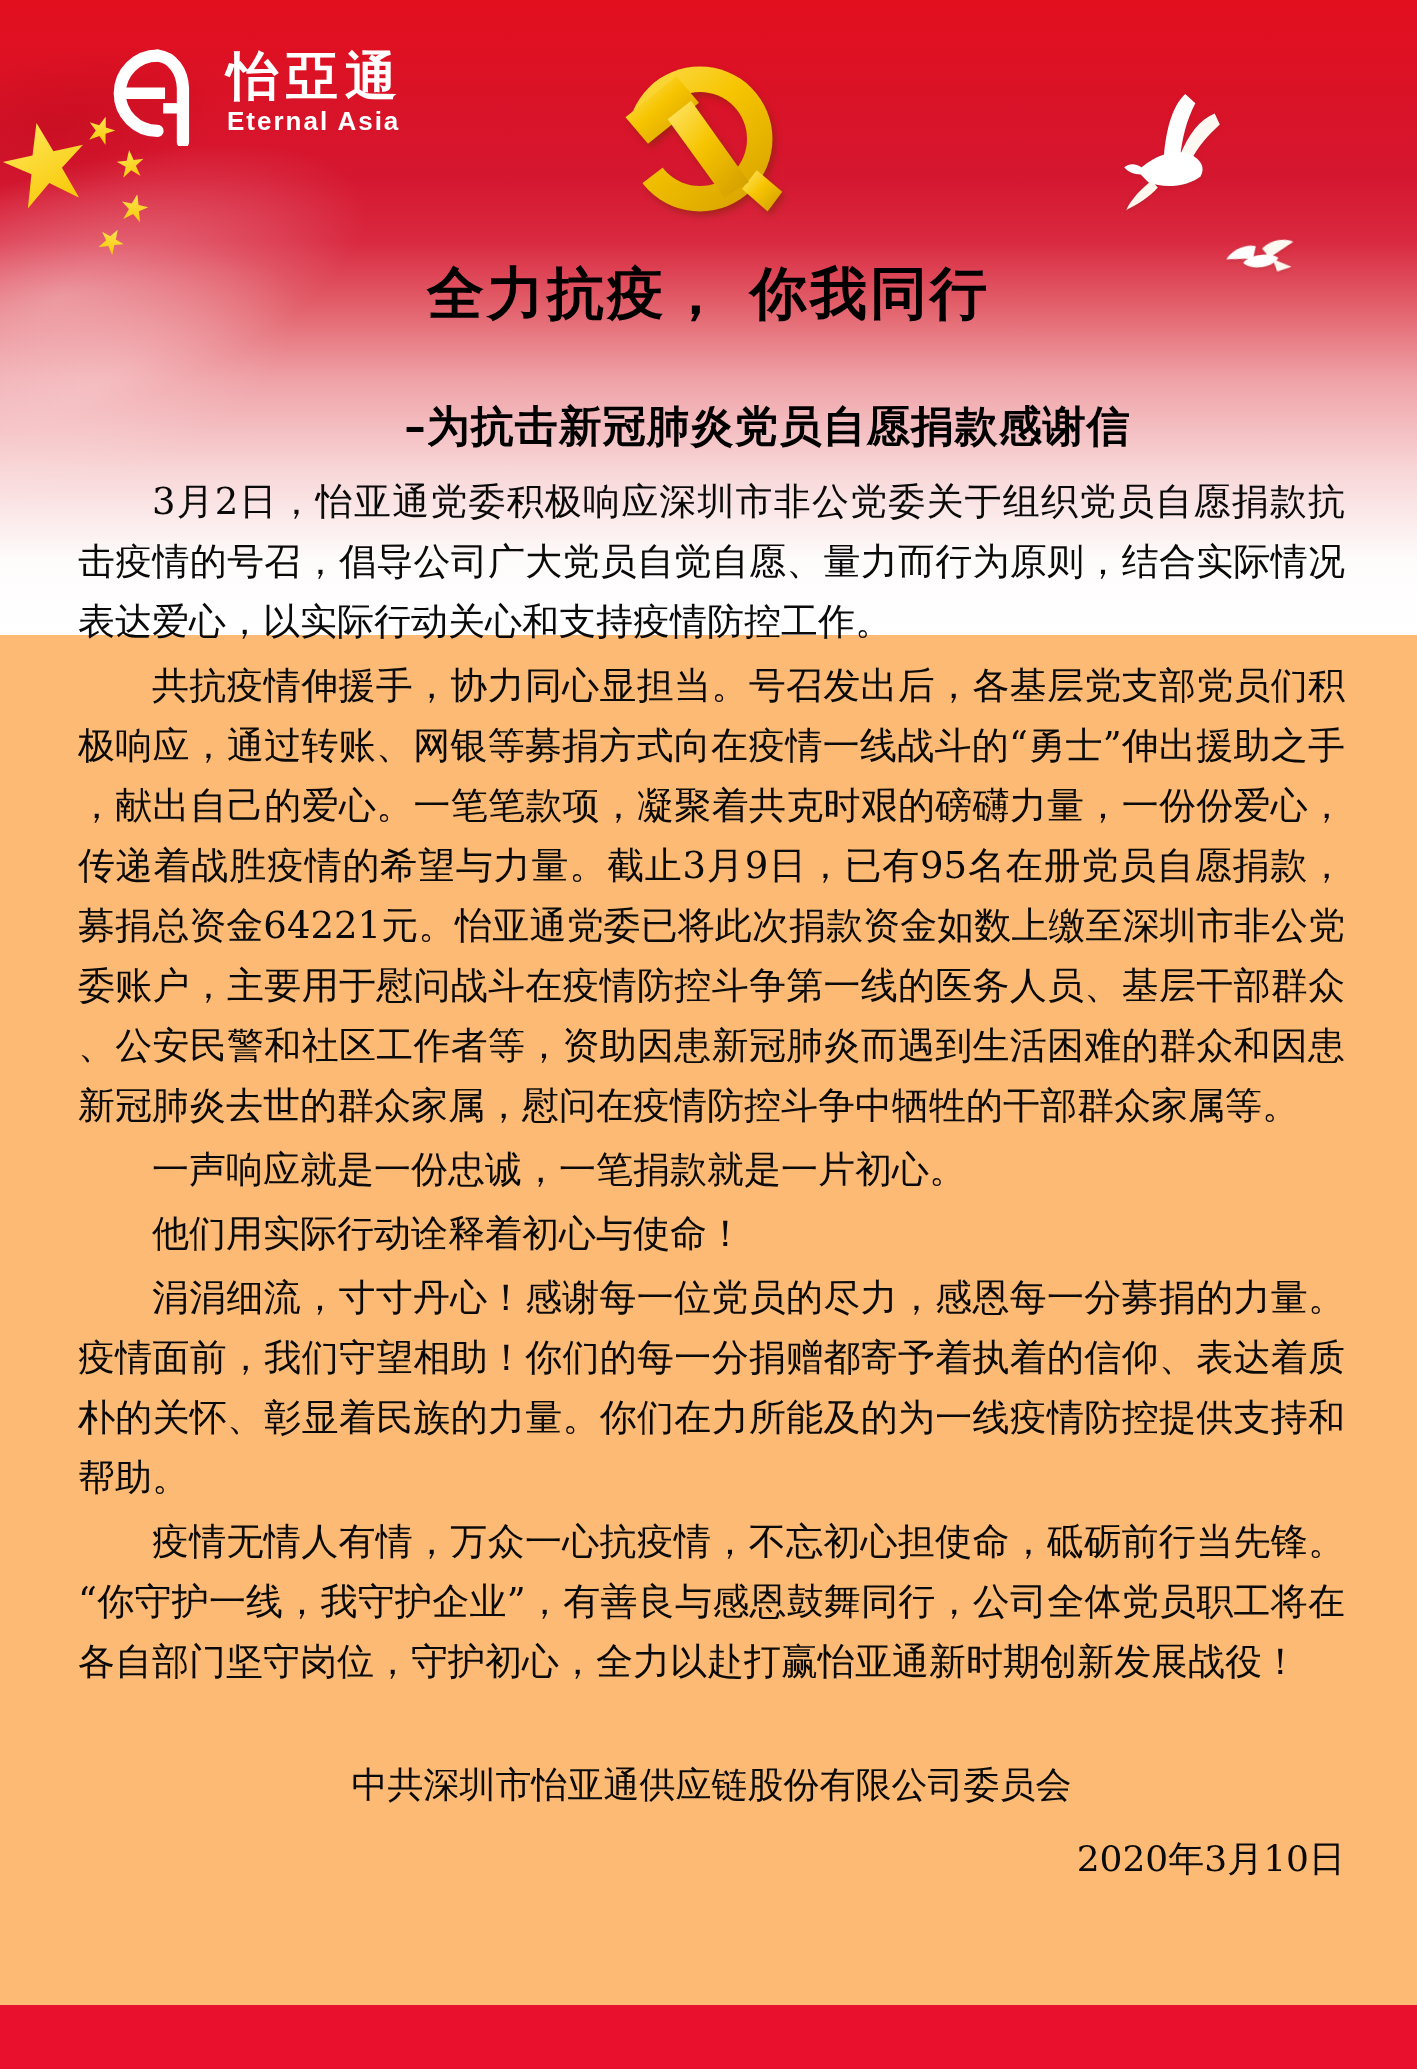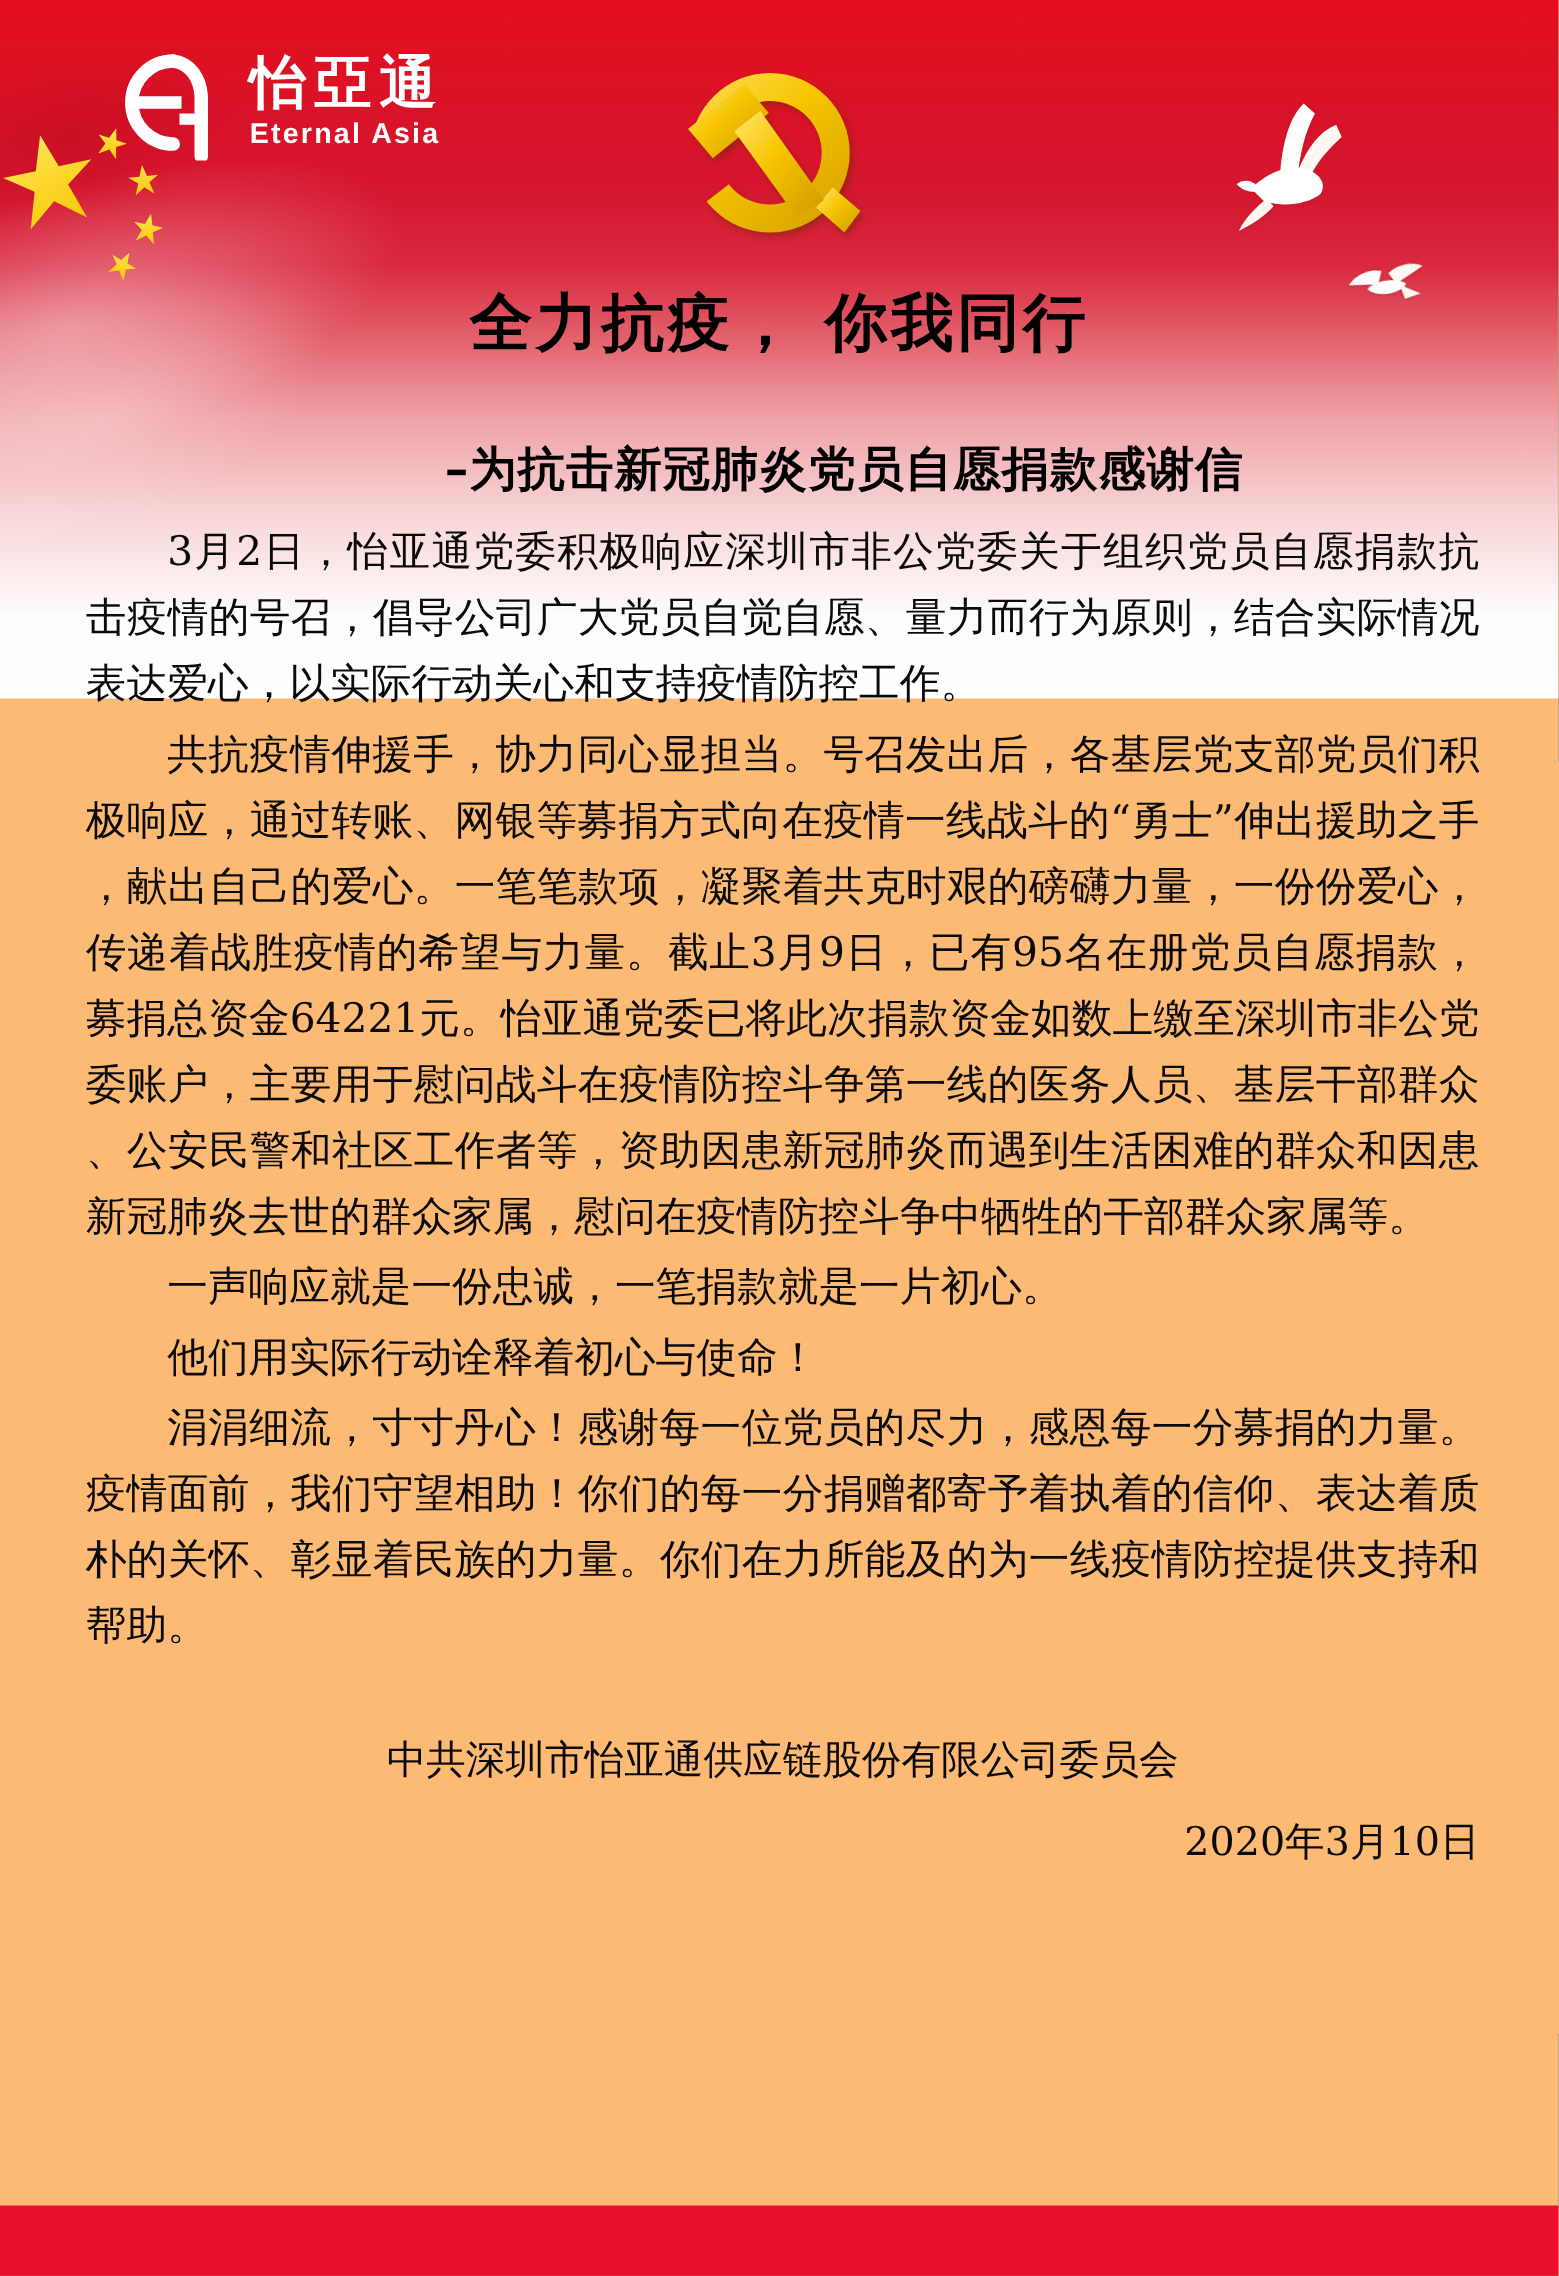--- a/index.html
+++ b/index.html
@@ -140,18 +140,19 @@
 
   <h1 class="title">全力抗疫， 你我同行</h1>
   <h2 class="subtitle">–为抗击新冠肺炎党员自愿捐款感谢信</h2>
 
   <div class="letter-body">
     <p>3月2日，怡亚通党委积极响应深圳市非公党委关于组织党员自愿捐款抗击疫情的号召，倡导公司广大党员自觉自愿、量力而行为原则，结合实际情况表达爱心，以实际行动关心和支持疫情防控工作。</p>
     <p>共抗疫情伸援手，协力同心显担当。号召发出后，各基层党支部党员们积极响应，通过转账、网银等募捐方式向在疫情一线战斗的“勇士”伸出援助之手，献出自己的爱心。一笔笔款项，凝聚着共克时艰的磅礴力量，一份份爱心，传递着战胜疫情的希望与力量。截止3月9日，已有95名在册党员自愿捐款，募捐总资金64221元。怡亚通党委已将此次捐款资金如数上缴至深圳市非公党委账户，主要用于慰问战斗在疫情防控斗争第一线的医务人员、基层干部群众、公安民警和社区工作者等，资助因患新冠肺炎而遇到生活困难的群众和因患新冠肺炎去世的群众家属，慰问在疫情防控斗争中牺牲的干部群众家属等。</p>
     <p>一声响应就是一份忠诚，一笔捐款就是一片初心。</p>
     <p>他们用实际行动诠释着初心与使命！</p>
     <p>涓涓细流，寸寸丹心！感谢每一位党员的尽力，感恩每一分募捐的力量。疫情面前，我们守望相助！你们的每一分捐赠都寄予着执着的信仰、表达着质朴的关怀、彰显着民族的力量。你们在力所能及的为一线疫情防控提供支持和帮助。</p>
+    <p>疫情无情人有情，万众一心抗疫情，不忘初心担使命，砥砺前行当先锋。“你守护一线，我守护企业”，有善良与感恩鼓舞同行，公司全体党员职工将在各自部门坚守岗位，守护初心，全力以赴打赢怡亚通新时期创新发展战役！</p>
     <p class="signature">中共深圳市怡亚通供应链股份有限公司委员会</p>
     <p class="date">2020年3月10日</p>
   </div>
 
   <div class="footer-bar"></div>
 </div>
 
 </body></html>

